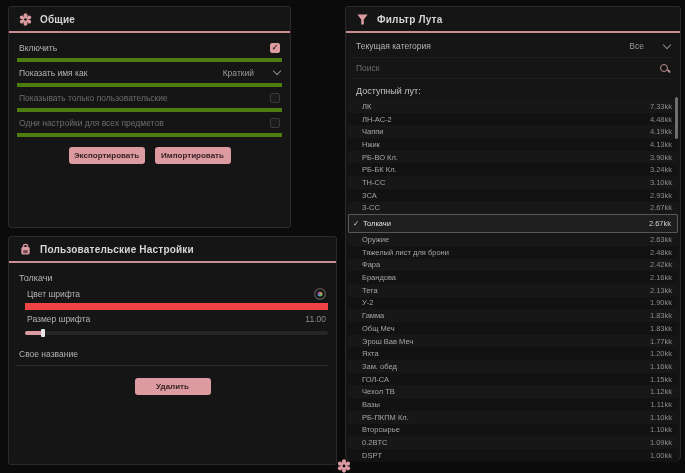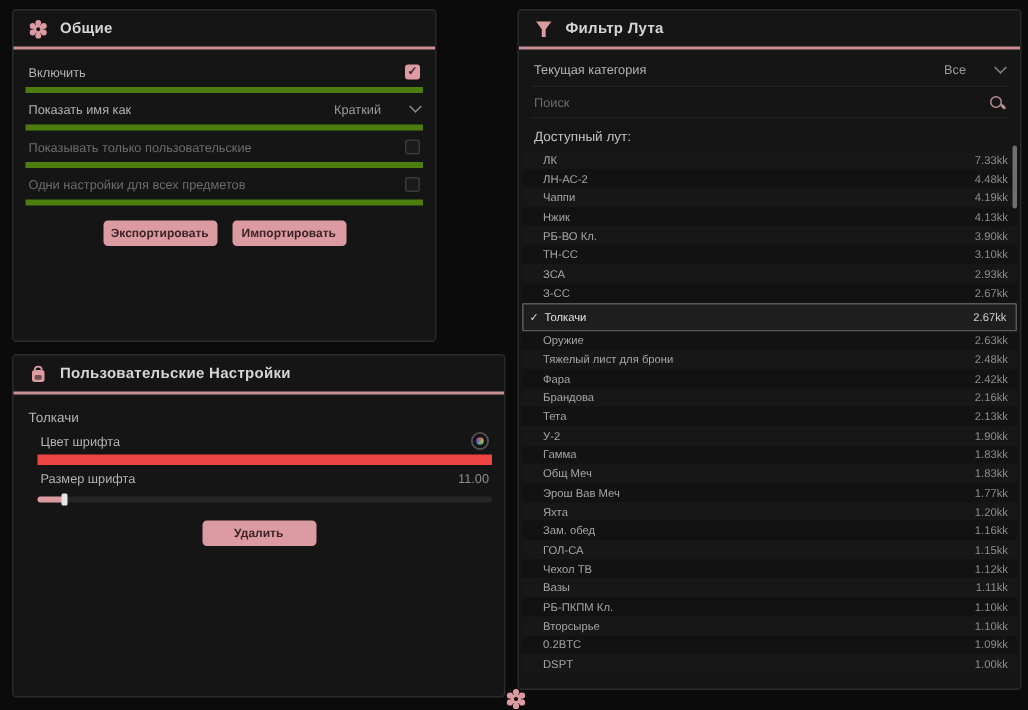--- a/index.html
+++ b/index.html
@@ -183,20 +183,21 @@
     <span class="color-wheel"></span>
   </div>
   <div class="sub-row no-line">
     <span class="lbl">Размер шрифта</span>
     <span class="val">11.00</span>
   </div>
   <div class="slider">
     <span class="fill"></span>
     <span class="handle"></span>
   </div>
+  <input class="name-input" placeholder="Свое название" style="">
   <div class="delete-row">
     <button class="btn">Удалить</button>
   </div>
 </div>
 
 <div class="panel" id="panel-loot">
   <div class="panel-header">
     <svg class="icon-svg" width="13" height="13" viewBox="0 0 14 14">
       <path d="M1.5 1.5 L12.5 1.5 L8.4 7 L8.4 12.5 L5.6 12.5 L5.6 7 Z" fill="#dc9ba1"></path>
     </svg>
@@ -232,20 +233,25 @@
       </div>
       <div class="loot-row">
         <span class="row-check"></span>
         <span class="row-name">Нжик</span>
         <span class="row-value">4.13kk</span>
       </div>
       <div class="loot-row">
         <span class="row-check"></span>
         <span class="row-name">РБ-ВО Кл.</span>
         <span class="row-value">3.90kk</span>
+      </div>
+      <div class="loot-row">
+        <span class="row-check"></span>
+        <span class="row-name">РБ-БК Кл.</span>
+        <span class="row-value">3.24kk</span>
       </div>
       <div class="loot-row">
         <span class="row-check"></span>
         <span class="row-name">ТН-СС</span>
         <span class="row-value">3.10kk</span>
       </div>
       <div class="loot-row">
         <span class="row-check"></span>
         <span class="row-name">ЗСА</span>
         <span class="row-value">2.93kk</span>

